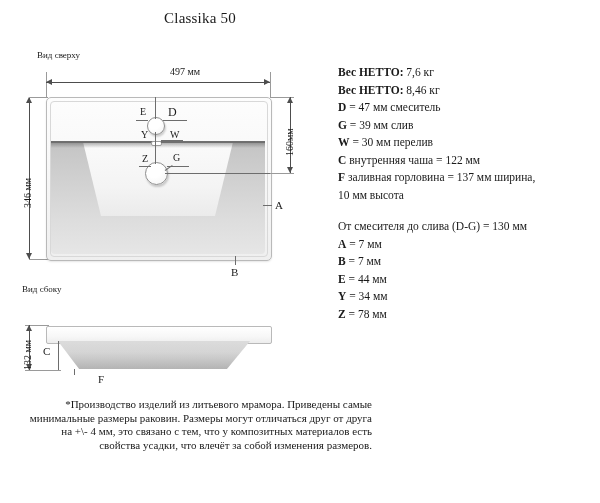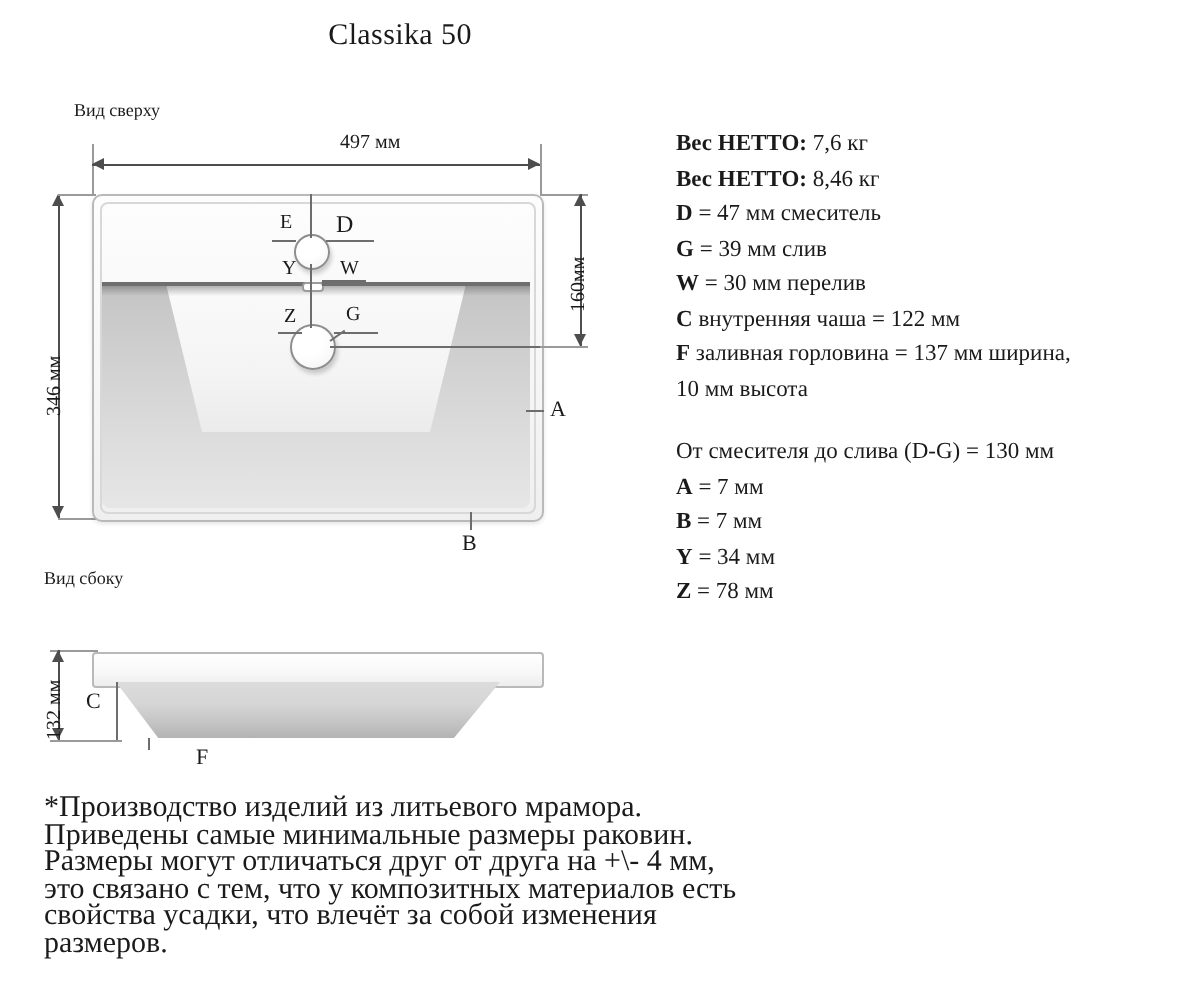--- a/index.html
+++ b/index.html
@@ -73,21 +73,21 @@
         clip-path:polygon(0% 0%,100% 0%,88% 100%,11% 100%);
         background:linear-gradient(180deg,rgba(255,255,255,.35),rgba(0,0,0,.05));}
 
   
   #spec-panel{left:338px;top:64px;width:250px;}
   .spec-line{font-size:11.5px;line-height:17.5px;white-space:nowrap;}
   .spec-line .key{font-weight:bold;}
   .spec-gap{height:14px;}
 
   
-  #footnote{left:22px;top:398px;width:350px;font-size:15px;line-height:13.5px;}
+  #footnote{left:22px;top:398px;width:350px;font-size:11px;line-height:13.5px;text-align:right;}
 </style>
 </head>
 <body>
 
 <div class="abs" id="page-title">Classika 50</div>
 
 <div class="abs view-caption" id="caption-top">Вид сверху</div>
 
 <div class="abs ext-line" style="left:46px;top:72px;height:26px;"></div>
 <div class="abs ext-line" style="left:270px;top:72px;height:26px;"></div>
@@ -178,17 +178,18 @@
   <div class="spec-line"><span class="key">D</span><span> = 47 мм смеситель</span></div>
   <div class="spec-line"><span class="key">G</span><span> = 39 мм слив</span></div>
   <div class="spec-line"><span class="key">W</span><span> = 30 мм перелив</span></div>
   <div class="spec-line"><span class="key">C</span><span> внутренняя чаша = 122 мм</span></div>
   <div class="spec-line"><span class="key">F</span><span> заливная горловина = 137 мм ширина,</span></div>
   <div class="spec-line"><span class="key"></span><span>10 мм высота</span></div>
   <div class="spec-gap"></div>
   <div class="spec-line"><span class="key"></span><span>От смесителя до слива (D-G) = 130 мм</span></div>
   <div class="spec-line"><span class="key">A</span><span> = 7 мм</span></div>
   <div class="spec-line"><span class="key">B</span><span> = 7 мм</span></div>
+  <div class="spec-line"><span class="key">E</span><span> = 44 мм</span></div>
   <div class="spec-line"><span class="key">Y</span><span> = 34 мм</span></div>
   <div class="spec-line"><span class="key">Z</span><span> = 78 мм</span></div>
 </div>
 
 <div class="abs" id="footnote">*Производство изделий из литьевого мрамора. Приведены самые минимальные размеры раковин. Размеры могут отличаться друг от друга на +\- 4 мм, это связано с тем, что у композитных материалов есть свойства усадки, что влечёт за собой изменения размеров.</div>
 
 </body></html>

